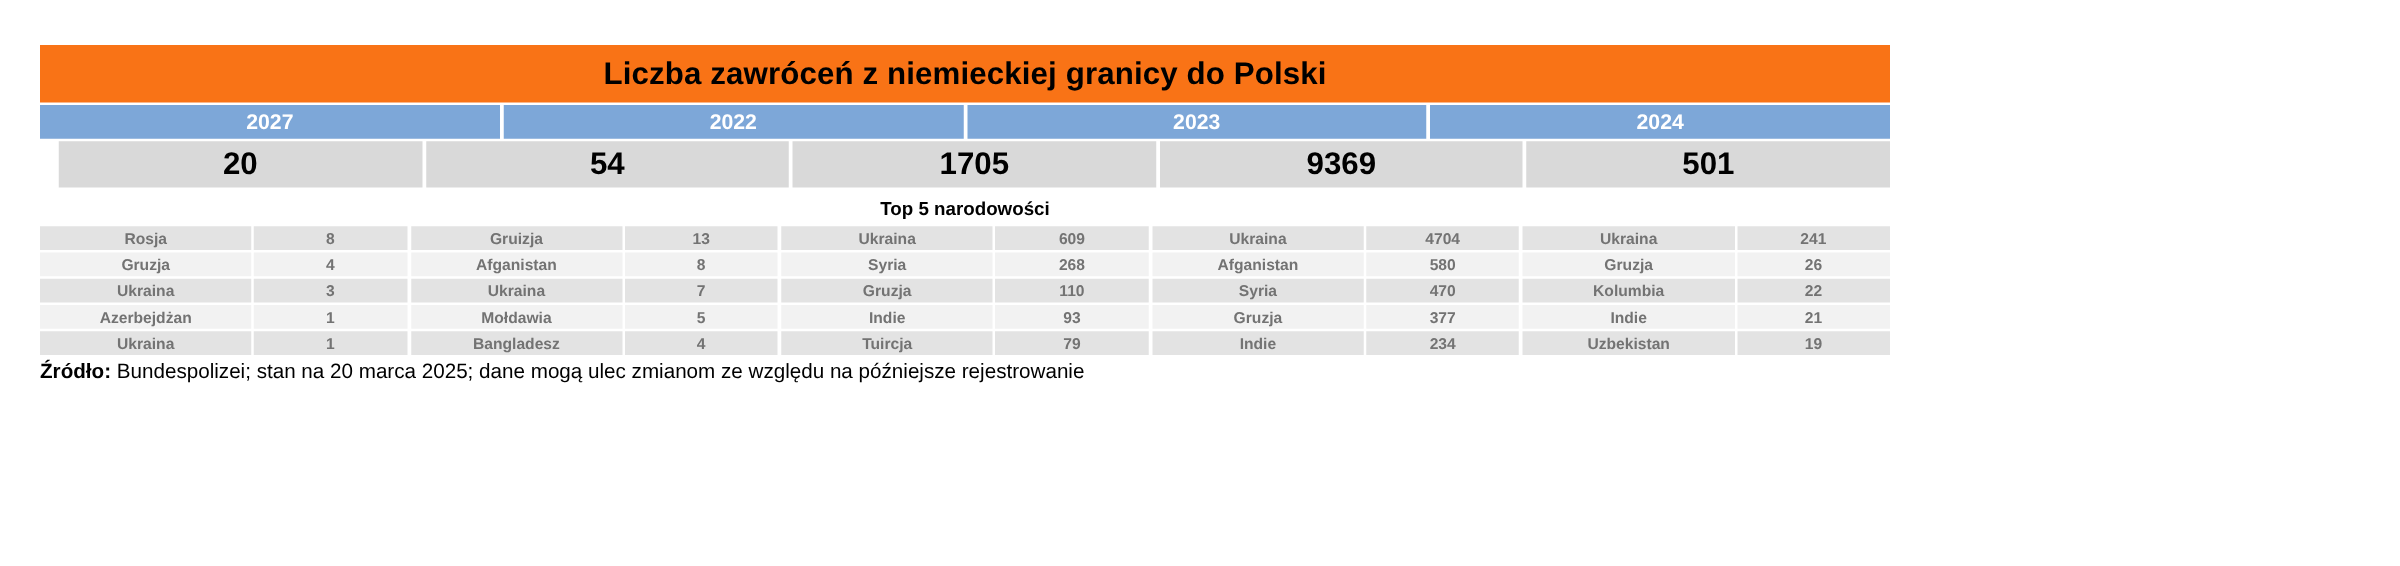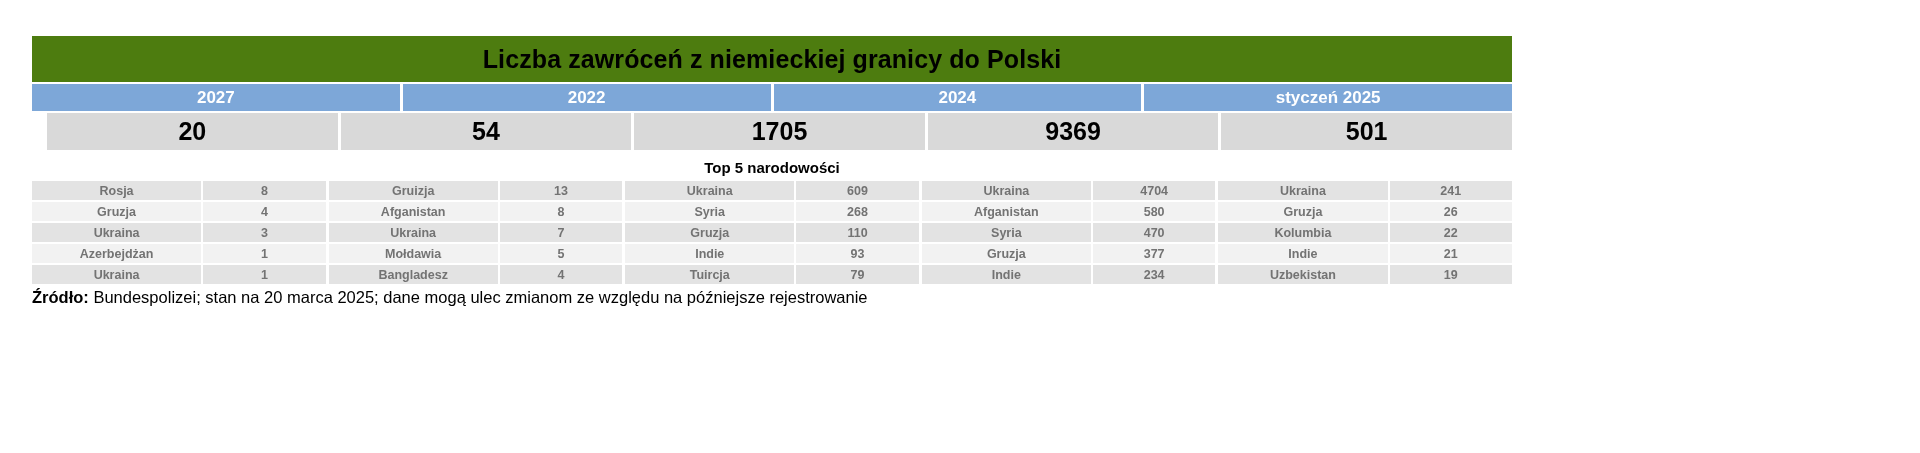--- a/index.html
+++ b/index.html
@@ -15,21 +15,21 @@
     overflow: hidden;
   }
   .wrap {
     position: absolute;
     left: 32px;
     top: 36px;
     width: 1480px;
   }
   
   .title-bar {
-    background: #4d7c0f;
+    background: #f97316;
     height: 46px;
     display: flex;
     align-items: center;
     justify-content: center;
   }
   .title-bar .title-text {
     font-size: 25px;
     font-weight: bold;
     letter-spacing: 0.1px;
     color: #000;
@@ -134,22 +134,22 @@
 
 <div class="wrap">
 
   <div class="title-bar">
     <div class="title-text">Liczba zawróceń z niemieckiej granicy do Polski</div>
   </div>
 
   <div class="years-row">
     <div class="year-cell">2027</div>
     <div class="year-cell">2022</div>
+    <div class="year-cell">2023</div>
     <div class="year-cell">2024</div>
-    <div class="year-cell">styczeń 2025</div>
   </div>
 
   <div class="values-row">
     <div class="value-cell">20</div>
     <div class="value-cell">54</div>
     <div class="value-cell">1705</div>
     <div class="value-cell">9369</div>
     <div class="value-cell">501</div>
   </div>
 

